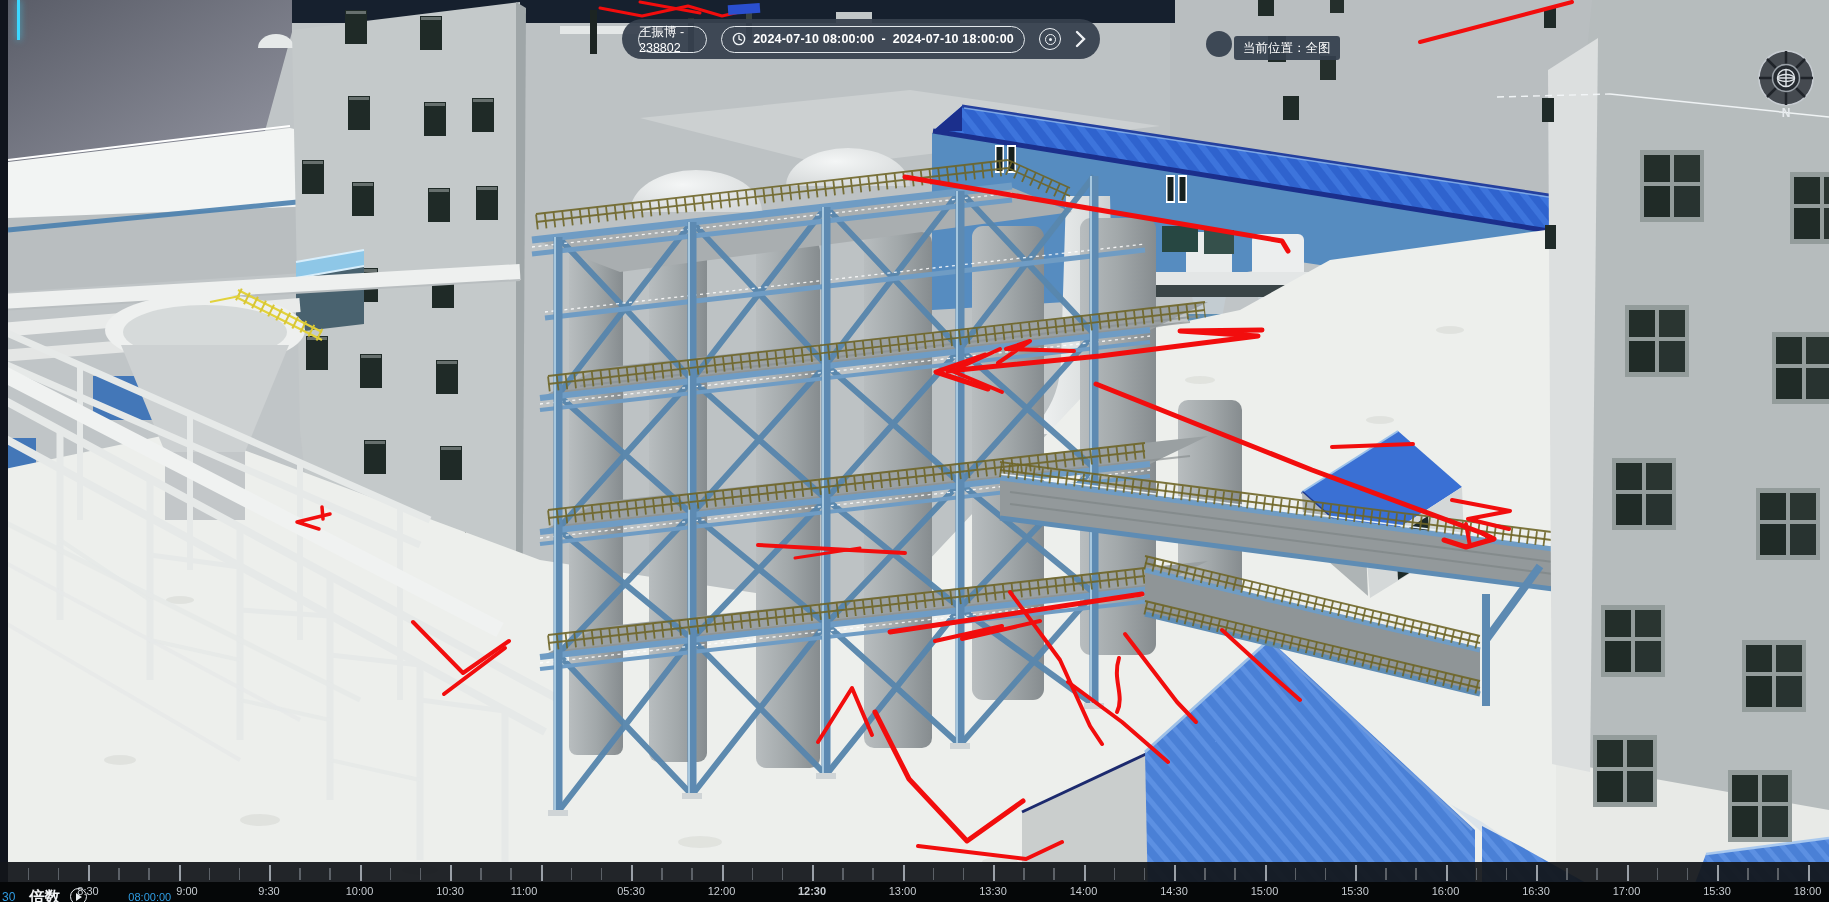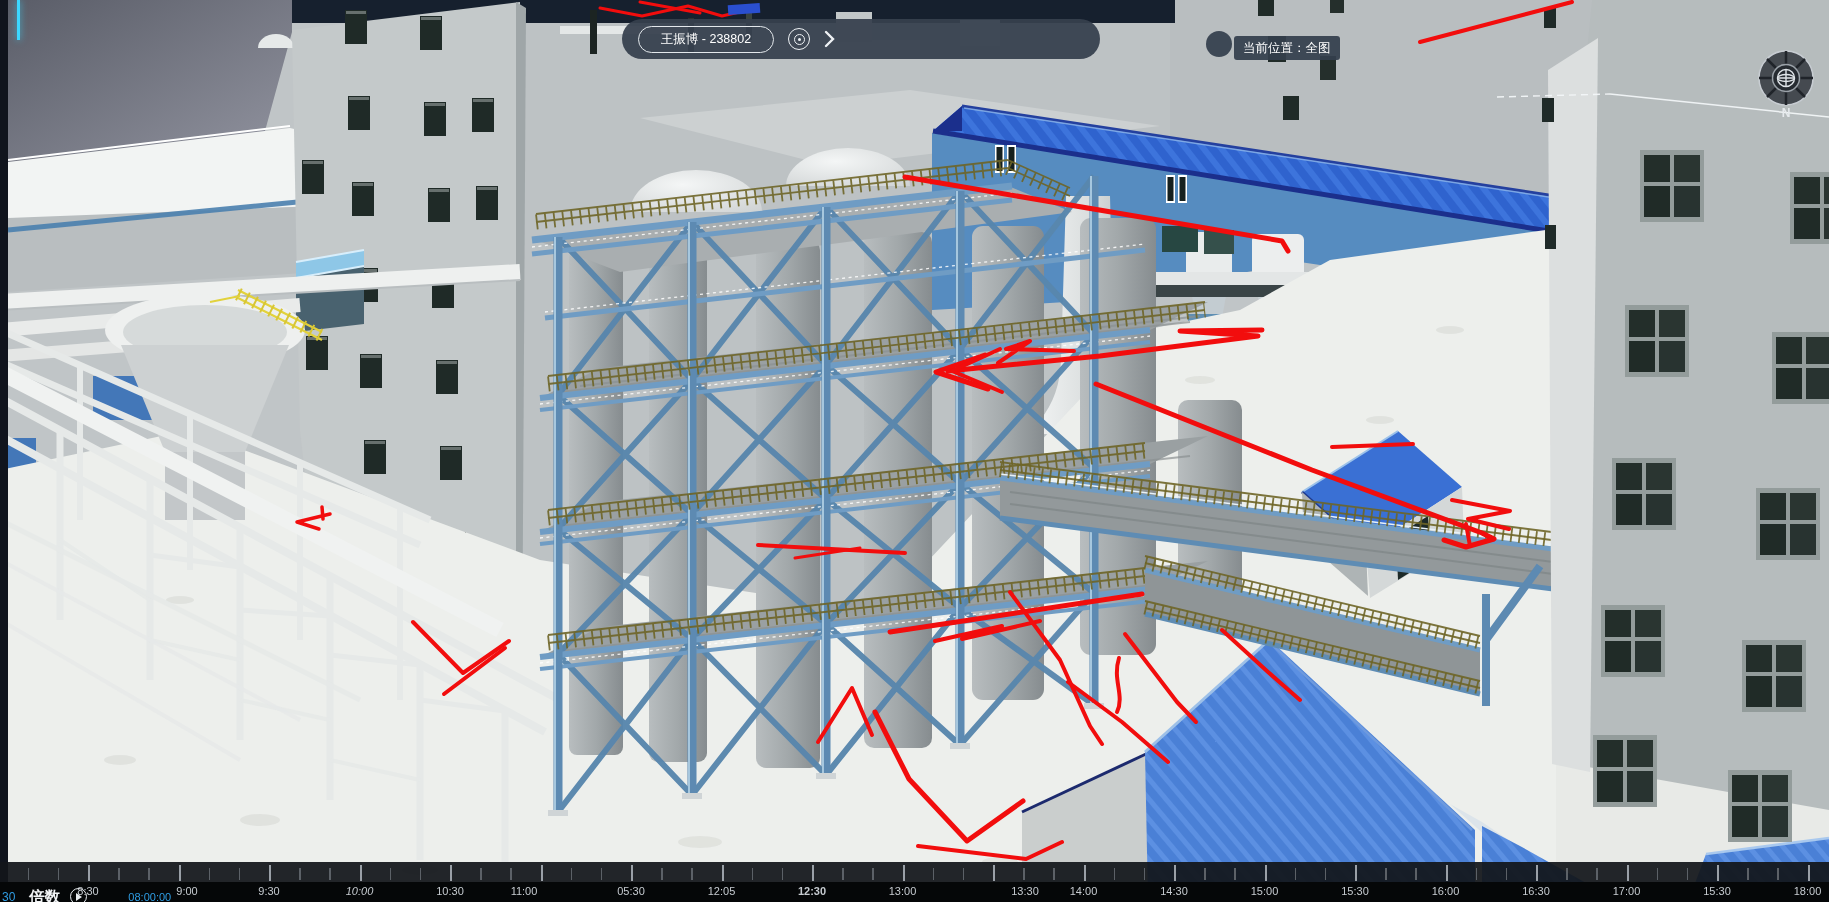--- a/index.html
+++ b/index.html
@@ -413,20 +413,29 @@
       </g>
       <text x="0" y="39" text-anchor="middle" font-size="12" font-weight="bold" fill="#e6eaed">N</text>
     </g>
   </svg>
 
   <div class="edge-strip"></div>
 
   <div class="topbar">
     <div class="pill name">
       <span>王振博 - 238802</span>
+    </div>
+    <div class="pill dates">
+      <svg width="14" height="14" viewBox="0 0 14 14">
+        <circle cx="7" cy="7" r="5.6" fill="none" stroke="#eef2f5" stroke-width="1.4"></circle>
+        <path d="M7,3.6 L7,7 L9.4,8.2" fill="none" stroke="#eef2f5" stroke-width="1.3" stroke-linecap="round"></path>
+      </svg>
+      <span>2024-07-10 08:00:00</span>
+      <span>-</span>
+      <span>2024-07-10 18:00:00</span>
     </div>
     <div class="tb-icon">
       <div class="target-ic">
           <div class="mid">
             <div class="dot"></div>
           </div>
         </div>
     </div>
     <div class="tb-icon">
       <svg width="11" height="18" viewBox="0 0 11 18">
@@ -500,28 +509,28 @@
         <div class="tick" style="left: 1686.83px;"></div>
         <div class="tick major" style="left: 1717px;"></div>
         <div class="tick" style="left: 1747.17px;"></div>
         <div class="tick" style="left: 1777.33px;"></div>
         <div class="tick major" style="left: 1807.5px;"></div>
       </div>
     <div class="tl-labels">
         <span class="tl-label" style="left: 88px;">8:30</span>
         <span class="tl-label" style="left: 187px;">9:00</span>
         <span class="tl-label" style="left: 269px;">9:30</span>
-        <span class="tl-label" style="left: 359.5px; font-style: italic;">10:00</span>
+        <span class="tl-label" style="left: 359.5px;">10:00</span>
         <span class="tl-label" style="left: 450px;">10:30</span>
         <span class="tl-label" style="left: 524px;">11:00</span>
         <span class="tl-label" style="left: 631px;">05:30</span>
-        <span class="tl-label" style="left: 721.5px;">12:05</span>
+        <span class="tl-label" style="left: 721.5px;">12:00</span>
         <span class="tl-label" style="left: 812px; font-weight: bold;">12:30</span>
         <span class="tl-label" style="left: 902.5px;">13:00</span>
-        <span class="tl-label" style="left: 993px; margin-left: 32px;">13:30</span>
+        <span class="tl-label" style="left: 993px;">13:30</span>
         <span class="tl-label" style="left: 1083.5px;">14:00</span>
         <span class="tl-label" style="left: 1174px;">14:30</span>
         <span class="tl-label" style="left: 1264.5px;">15:00</span>
         <span class="tl-label" style="left: 1355px;">15:30</span>
         <span class="tl-label" style="left: 1445.5px;">16:00</span>
         <span class="tl-label" style="left: 1536px;">16:30</span>
         <span class="tl-label" style="left: 1626.5px;">17:00</span>
         <span class="tl-label" style="left: 1717px;">15:30</span>
         <span class="tl-label" style="left: 1807.5px;">18:00</span>
       </div>

